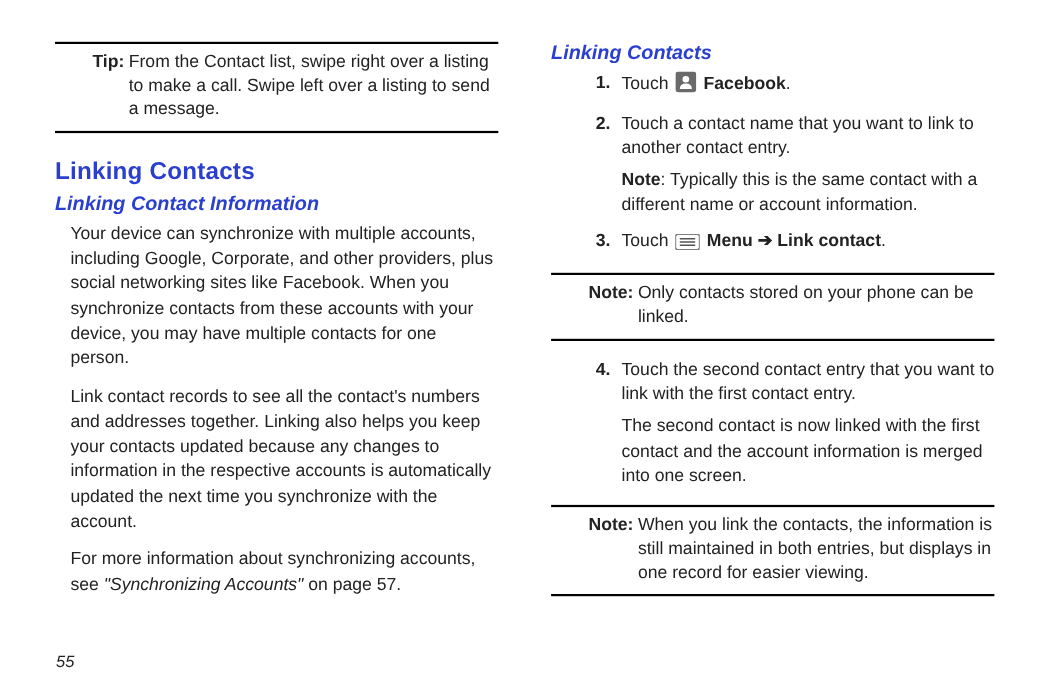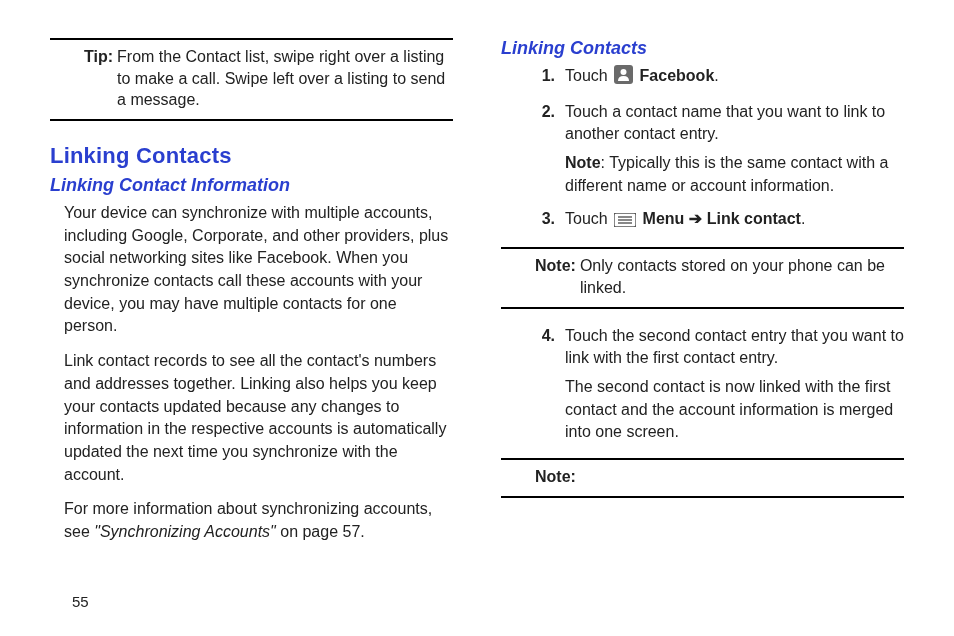--- a/index.html
+++ b/index.html
@@ -84,23 +84,24 @@
   .step-body p { margin-bottom: 6px; line-height: 1.42; }
   .step-body p:last-child { margin-bottom: 0; }
   .b { font-weight: bold; }
   .icon {
     display: inline-block;
     vertical-align: -3px;
     margin: 0 2px;
   }
   .page-num {
     position: absolute;
-    left: 72px;
+    left: 51px;
     bottom: 26px;
     font-size: 15px;
+    font-style: italic;
   }
   .arrow { font-weight: bold; }
 </style>
 </head>
 <body>
 
 <div class="page">
 
   <div class="col">
 
@@ -108,21 +109,21 @@
       <div class="tip-row">
         <span class="tip-label">Tip:</span>
         <span class="tip-text">From the Contact list, swipe right over a listing to make a call. Swipe left over a listing to send a message.</span>
       </div>
     </div>
 
     <div class="h-main">Linking Contacts</div>
     <div class="h-sub">Linking Contact Information</div>
 
     <div class="body-ind">
-      <p class="body">Your device can synchronize with multiple accounts, including Google, Corporate, and other providers, plus social networking sites like Facebook. When you synchronize contacts call these accounts with your device, you may have multiple contacts for one person.</p>
+      <p class="body">Your device can synchronize with multiple accounts, including Google, Corporate, and other providers, plus social networking sites like Facebook. When you synchronize contacts from these accounts with your device, you may have multiple contacts for one person.</p>
       <p class="body">Link contact records to see all the contact's numbers and addresses together. Linking also helps you keep your contacts updated because any changes to information in the respective accounts is automatically updated the next time you synchronize with the account.</p>
       <p class="body">
         <span>For more information about synchronizing accounts, see </span><span class="xref">"Synchronizing Accounts"</span><span> on page 57.</span>
       </p>
     </div>
   </div>
 
   <div class="col">
     <div class="h-sub" style="margin-top:0">Linking Contacts</div>
 
@@ -176,19 +177,20 @@
         <div class="step-body">
           <p>Touch the second contact entry that you want to link with the first contact entry.</p>
           <p>The second contact is now linked with the first contact and the account information is merged into one screen.</p>
         </div>
       </li>
     </ol>
 
     <div class="rule-block" style="margin-top:14px">
       <div class="note-row">
         <span class="note-label">Note:</span>
+        <span class="note-text">When you link the contacts, the information is still maintained in both entries, but displays in one record for easier viewing.</span>
       </div>
     </div>
 
   </div>
 </div>
 
 <div class="page-num">55</div>
 
 </body></html>

